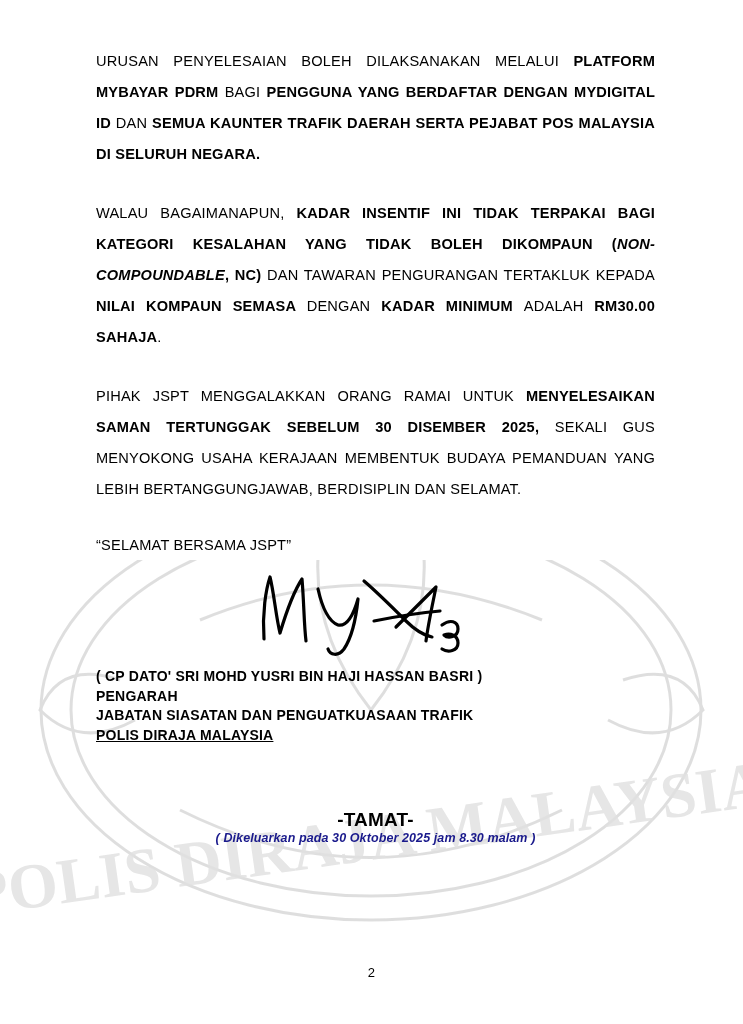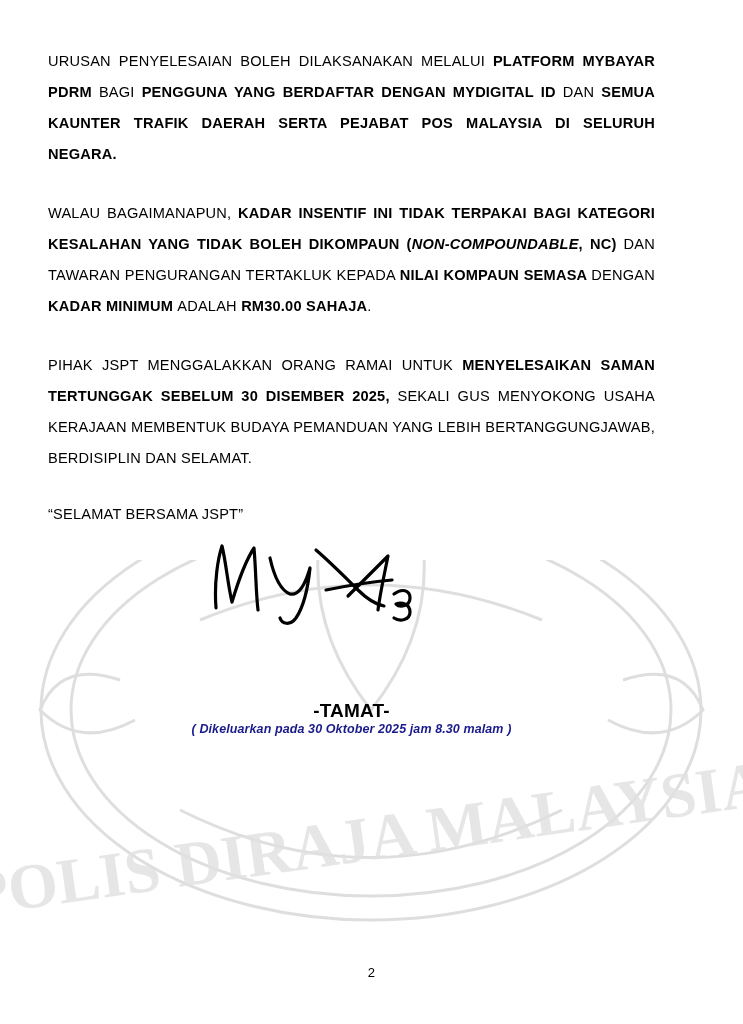--- a/index.html
+++ b/index.html
@@ -24,21 +24,21 @@
     width: 743px;
     height: 420px;
     pointer-events: none;
     opacity: 0.16;
     z-index: 0;
   }
 
   #page {
     position: relative;
     z-index: 1;
-    padding: 46px 88px 0 48px;
+    padding: 46px 88px 0 96px;
     box-sizing: border-box;
     height: 100%;
   }
 
   p.body-par {
     font-size: 14.6px;
     line-height: 31px;
     text-align: justify;
     text-justify: inter-word;
     letter-spacing: 0.2px;
@@ -142,18 +142,24 @@
         <path d="M18 76 C 16 50, 20 26, 24 14 C 28 30, 30 54, 34 70 C 40 50, 48 28, 56 16 C 58 40, 58 62, 60 78"></path>
         <path d="M72 26 C 76 44, 82 58, 92 62 C 102 64, 108 50, 112 36 C 110 56, 106 74, 98 86 C 92 94, 84 92, 82 86"></path>
         <path d="M118 18 C 132 30, 146 44, 160 58 C 168 66, 176 72, 186 74"></path>
         <path d="M150 64 C 162 52, 176 38, 190 24 C 186 44, 182 62, 180 78"></path>
         <path d="M128 58 C 148 54, 170 50, 194 48"></path>
         <path d="M196 62 C 204 56, 212 58, 212 66 C 212 74, 202 76, 198 72 C 204 70, 212 72, 212 80 C 212 88, 202 90, 196 86"></path>
       </g>
     </svg>
   </div>
 
+  <div class="sig-names">
+    <div>( CP DATO' SRI MOHD YUSRI BIN HAJI HASSAN BASRI )</div>
+    <div>PENGARAH</div>
+    <div>JABATAN SIASATAN DAN PENGUATKUASAAN TRAFIK</div>
+    <div class="underline">POLIS DIRAJA MALAYSIA</div>
+  </div>
 
   <div class="tamat">-TAMAT-</div>
   <div class="issued">( Dikeluarkan pada 30 Oktober 2025  jam 8.30 malam )</div>
 
   <div class="page-number">2</div>
 </div>
 
 </body></html>

